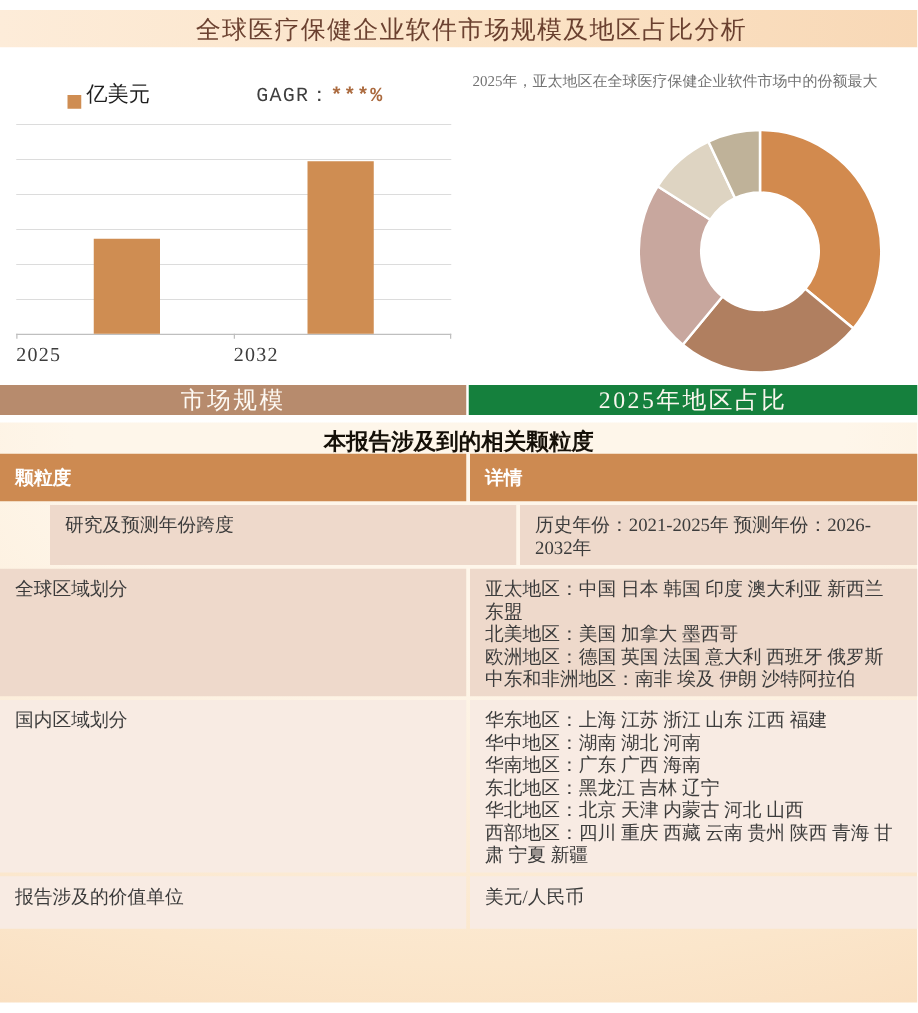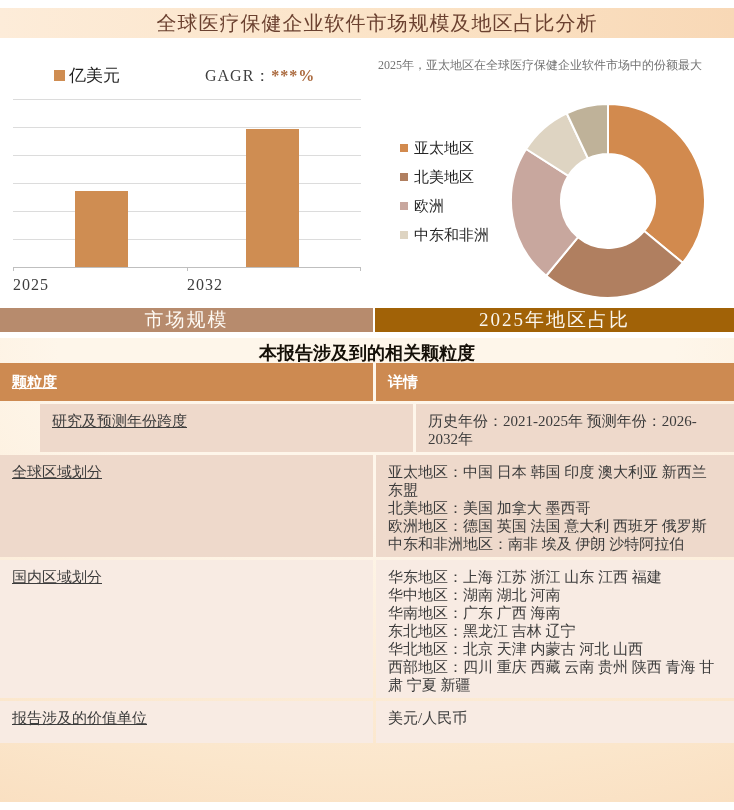--- a/index.html
+++ b/index.html
@@ -10,23 +10,23 @@
   }
   
   .title-bar{
     margin-top:8px;height:30px;
     background:linear-gradient(90deg,#fdecd9 0%,#fbe3c6 55%,#f8d8b6 100%);
     display:flex;align-items:center;justify-content:center;
   }
   .title-bar .t{font-size:20px;color:#6b4130;letter-spacing:1px;margin-left:20px;}
   
   .charts{position:relative;height:269px;background:#fff;}
-  .bar-legend{position:absolute;left:54px;top:26px;display:flex;align-items:center;font-size:17px;color:#1f1f1f;}
+  .bar-legend{position:absolute;left:54px;top:26px;display:flex;align-items:flex-end;font-size:17px;color:#1f1f1f;}
   .swatch{display:inline-block;width:11px;height:11px;margin-right:4px;}
-  .gagr{position:absolute;left:205px;top:28px;font-size:16px;color:#3f3f3f;letter-spacing:1px;}
+  .gagr{position:absolute;left:205px;top:28px;font-size:16px;color:#3f3f3f;letter-spacing:1px;font-family:Liberation Mono, monospace;}
   .gagr .v{color:#ab6a3e;font-weight:bold;}
   .plot{
     position:absolute;left:13px;top:61px;width:348px;height:168px;
     background:repeating-linear-gradient(to bottom,#dcdcdc 0,#dcdcdc 1px,transparent 1px,transparent 28px);
     border-bottom:1px solid #bfbfbf;
   }
   .bar{position:absolute;bottom:0;width:53px;background:#cf8d52;}
   .bar.b1{left:62px;}
   .bar.b2{left:233px;}
   .tick{position:absolute;top:100%;width:1px;height:4px;background:#bfbfbf;}
@@ -38,38 +38,38 @@
   }
   .donut-legend{position:absolute;left:400px;top:100px;width:100px;}
   .dl-item{display:flex;align-items:flex-start;margin-bottom:9px;font-size:15px;line-height:20px;color:#262626;}
   .dl-item .sw{flex:0 0 8px;width:8px;height:8px;margin:6px 6px 0 0;}
   .dl-item .lb{width:76px;}
   .donut-svg{position:absolute;left:509px;top:64px;}
   
   .tabs{display:flex;height:24px;margin-top:1px;}
   .tab{display:flex;align-items:center;justify-content:center;font-size:19px;letter-spacing:2px;}
   .tab-left{width:373px;background:#b78b6d;color:#fdf9f3;margin-right:2px;}
-  .tab-right{flex:1;background:#a16207;color:#faf6ee;}
+  .tab-right{flex:1;background:#15803d;color:#faf6ee;}
   
   .lower{
     position:relative;height:464px;margin-top:6px;
     background:radial-gradient(140% 130% at 50% 0%,#fef6ea 30%,#fbe6cb 72%,#f8d8b6 100%);
     padding-top:2px;box-sizing:border-box;
   }
   .intro{
     margin:2px 8px 0 8px;height:92px;
     font-size:15px;line-height:19px;color:#3a2a18;text-align:justify;
   }
   .tbl-title{
     height:20px;margin:1px 0 2px 0;text-align:center;
     font-size:18px;font-weight:bold;color:#151008;
   }
   
   .trow{display:flex;margin-bottom:3px;}
-  .tcell-l{width:373px;margin-right:3px;box-sizing:border-box;padding:8px 12px 4px 12px;text-decoration:underline;}
+  .tcell-l{width:373px;margin-right:3px;box-sizing:border-box;padding:8px 12px 4px 12px;}
   .tcell-r{flex:1;box-sizing:border-box;padding:8px 10px 4px 12px;white-space:pre-line;}
   .thead .tcell-l,.thead .tcell-r{
     background:#cd8a51;color:#ffffff;font-weight:bold;font-size:15px;
     display:flex;align-items:center;padding-top:0;padding-bottom:0;height:38px;white-space:normal;
   }
   .tbody{font-size:15px;color:#3c3c3c;line-height:18px;}
   .row-dark .tcell-l,.row-dark .tcell-r{background:#eed9cb;}
   .row-light .tcell-l,.row-light .tcell-r{background:#f8ebe3;}
   .r1{min-height:37px;padding-left:40px;}
   .r2{min-height:132px;}
@@ -97,38 +97,20 @@
     <div class="tick" style="left:0"></div>
     <div class="tick" style="left:174px"></div>
     <div class="tick" style="left:347px"></div>
   </div>
   <div class="xlabels">
     <div>2025</div>
     <div>2032</div>
   </div>
 
   <div class="donut-title">2025年，亚太地区在全球医疗保健企业软件市场中的份额最大</div>
-  <div class="donut-legend">
-    <div class="dl-item">
-      <span class="sw" style="background: rgb(210, 138, 78);"></span>
-      <span class="lb">亚太地区</span>
-    </div>
-    <div class="dl-item">
-      <span class="sw" style="background: rgb(176, 127, 96);"></span>
-      <span class="lb">北美地区</span>
-    </div>
-    <div class="dl-item">
-      <span class="sw" style="background: rgb(200, 167, 158);"></span>
-      <span class="lb">欧洲</span>
-    </div>
-    <div class="dl-item">
-      <span class="sw" style="background: rgb(222, 212, 194);"></span>
-      <span class="lb">中东和非洲</span>
-    </div>
-  </div>
   <svg class="donut-svg" width="198" height="198" viewBox="0 0 198 198">
       <path d="M99.00 2.00 A97 97 0 0 1 173.74 160.83 L135.21 128.96 A47 47 0 0 0 99.00 52.00 Z" fill="#d28a4e" stroke="#ffffff" stroke-width="2" stroke-linejoin="round"></path>
       <path d="M173.74 160.83 A97 97 0 0 1 37.17 173.74 L69.04 135.21 A47 47 0 0 0 135.21 128.96 Z" fill="#b07f60" stroke="#ffffff" stroke-width="2" stroke-linejoin="round"></path>
       <path d="M37.17 173.74 A97 97 0 0 1 17.10 47.02 L59.32 73.82 A47 47 0 0 0 69.04 135.21 Z" fill="#c8a79e" stroke="#ffffff" stroke-width="2" stroke-linejoin="round"></path>
       <path d="M17.10 47.02 A97 97 0 0 1 57.70 11.23 L78.99 56.47 A47 47 0 0 0 59.32 73.82 Z" fill="#ded4c2" stroke="#ffffff" stroke-width="2" stroke-linejoin="round"></path>
       <path d="M57.70 11.23 A97 97 0 0 1 99.00 2.00 L99.00 52.00 A47 47 0 0 0 78.99 56.47 Z" fill="#bfb299" stroke="#ffffff" stroke-width="2" stroke-linejoin="round"></path>
     </svg>
 </div>
 
 <div class="tabs">

